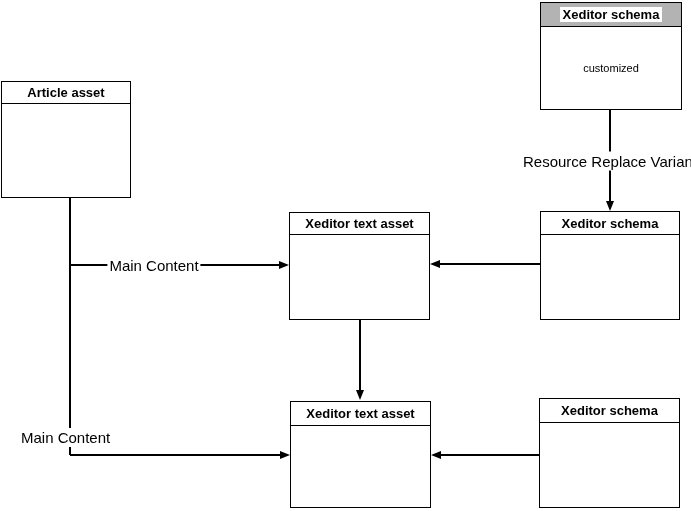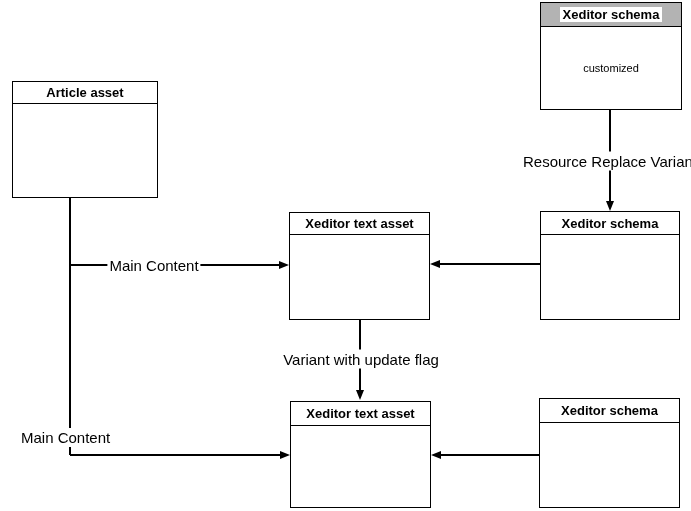--- a/index.html
+++ b/index.html
@@ -32,21 +32,21 @@
   .node-header.gray { background: #b3b3b3; }
   .title-hl { background: #ffffff; padding: 0 3px; }
   .node-body {
     flex: 1;
     display: flex;
     align-items: center;
     justify-content: center;
     font-size: 11px;
   }
   
-  #n-article     { left: 12px;   top: 81px;  width: 146px; height: 117px; }
+  #n-article     { left: 1px;   top: 81px;  width: 130px; height: 117px; }
   #n-article .node-header     { height: 21px; }
   #n-schema-top  { left: 540px; top: 2px;   width: 142px; height: 108px; }
   #n-schema-top .node-header  { height: 23px; }
   #n-text-mid    { left: 289px; top: 212px; width: 141px; height: 108px; }
   #n-text-mid .node-header    { height: 21px; }
   #n-schema-mid  { left: 540px; top: 211px; width: 140px; height: 109px; }
   #n-schema-mid .node-header  { height: 22px; }
   #n-text-bot    { left: 290px; top: 401px; width: 141px; height: 107px; }
   #n-text-bot .node-header    { height: 23px; }
   #n-schema-bot  { left: 539px; top: 398px; width: 141px; height: 110px; }
@@ -140,16 +140,15 @@
   <div class="ah ah-right" id="e-mc2-head"></div>
 
   <div class="line vline" id="e-vuf-line"></div>
   <div class="ah ah-down" id="e-vuf-head"></div>
 
   <div class="line hline" id="e-g-line"></div>
   <div class="ah ah-left" id="e-g-head"></div>
 
   <div class="edge-label centered" id="e-rrv-label">Resource Replace Variant</div>
   <div class="edge-label centered" id="e-mc1-label">Main Content</div>
-  <div class="edge-label centered" id="e-vuf-label">Variant with update flag</div>
   <div class="edge-label" id="e-mc2-label">Main Content</div>
 
 </div>
 
 </body></html>

